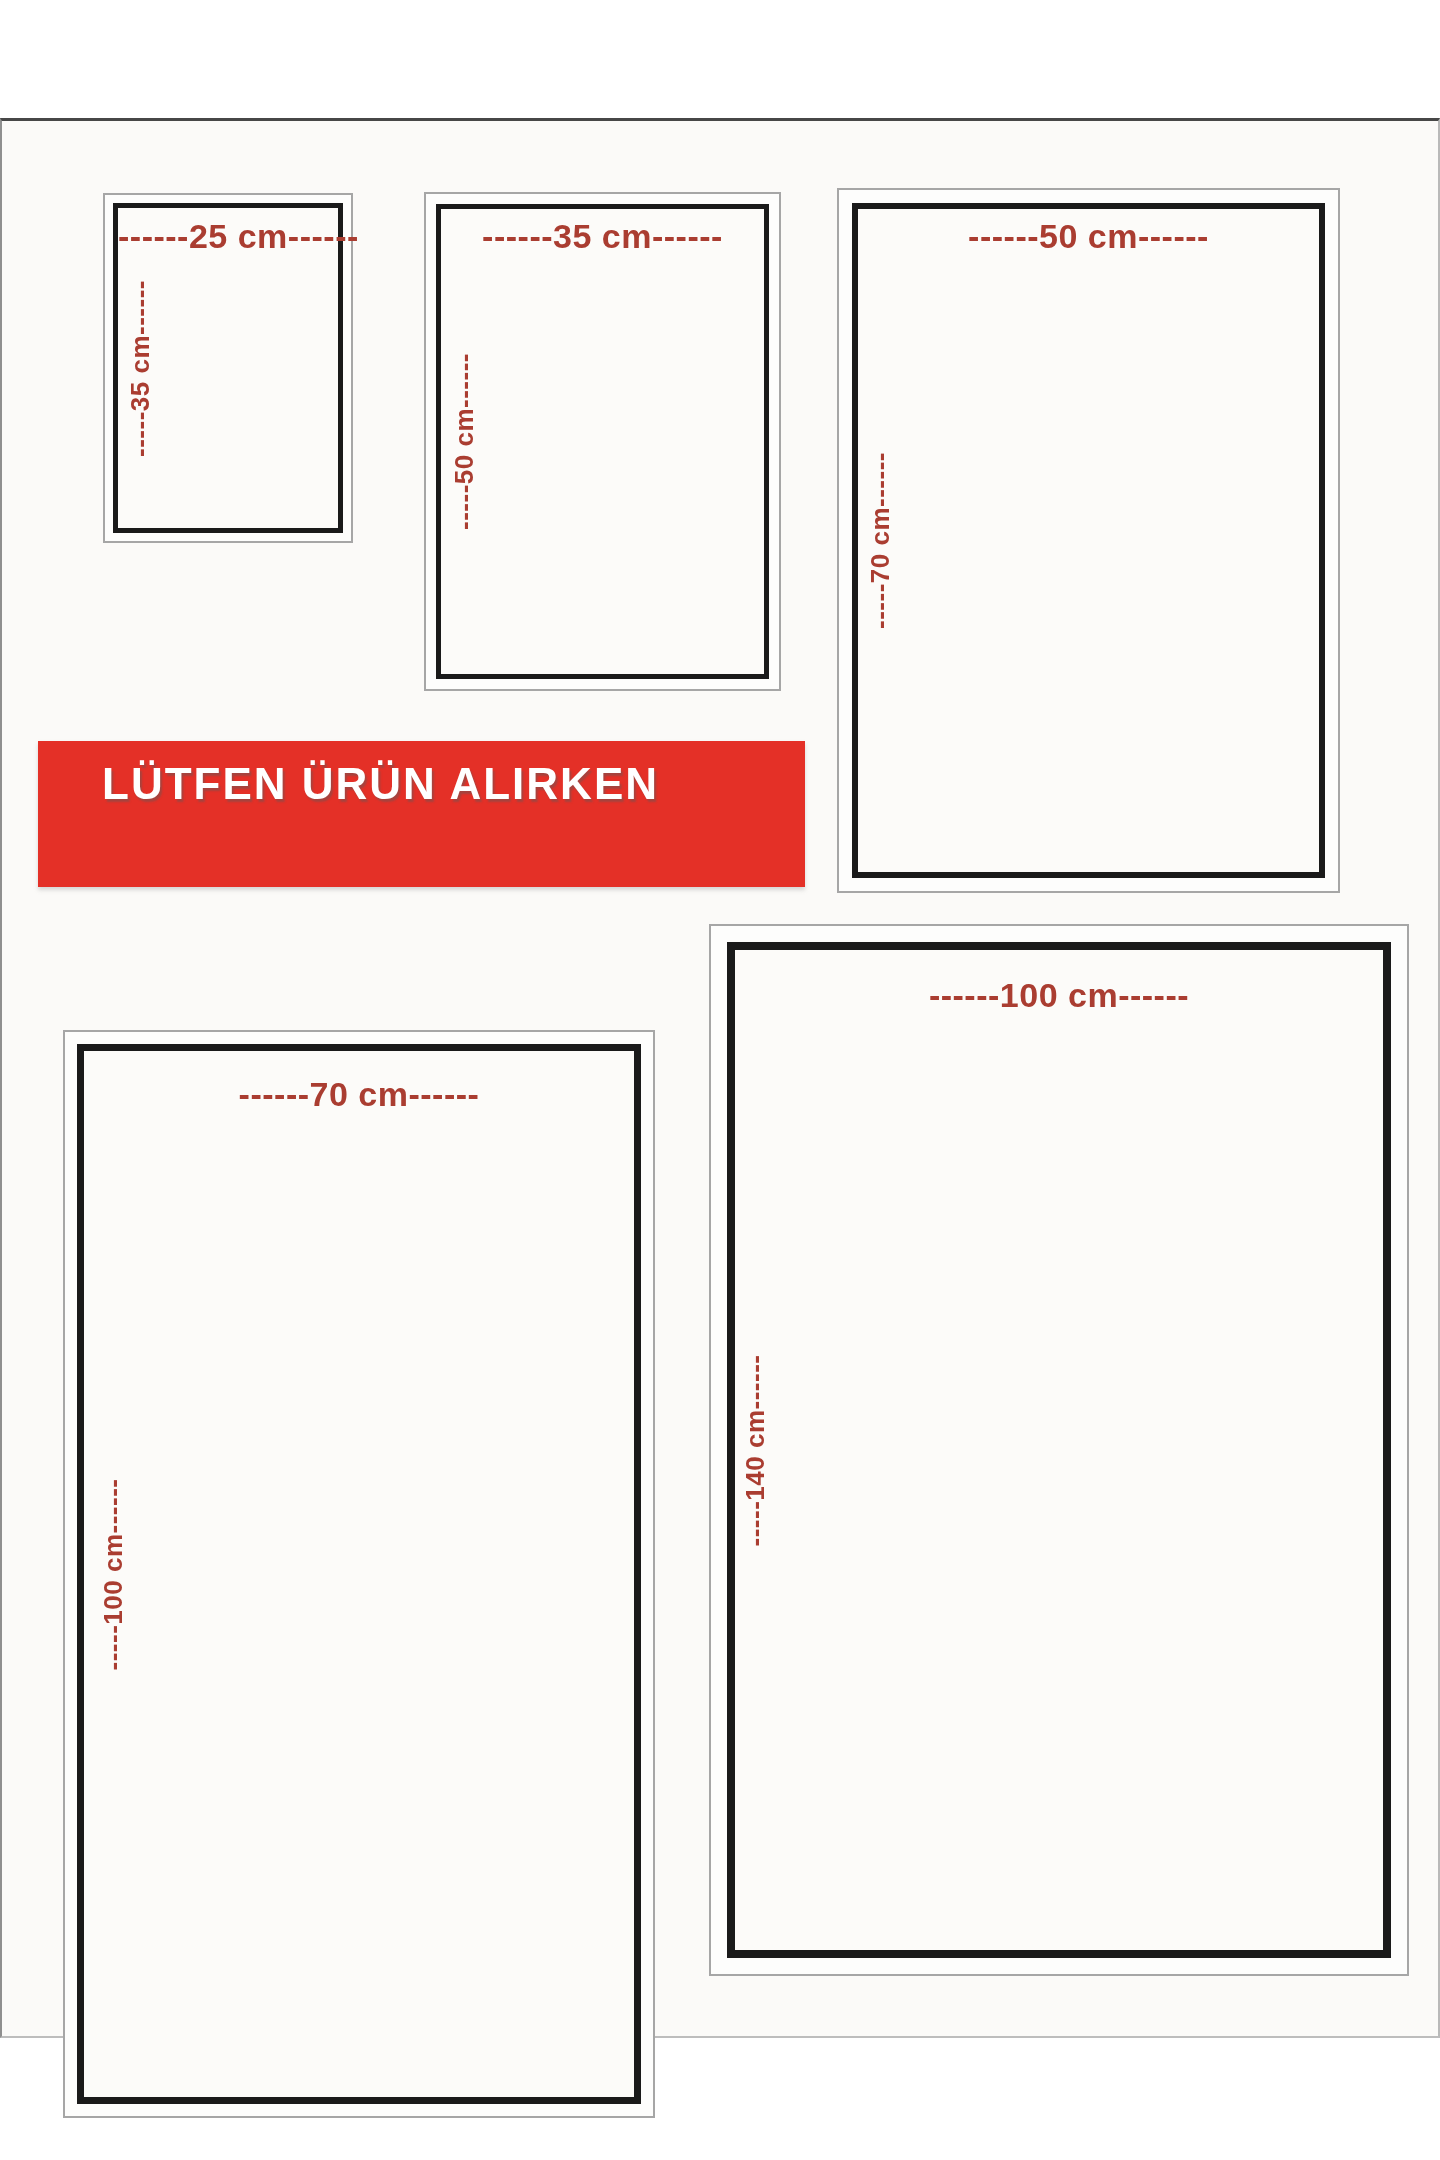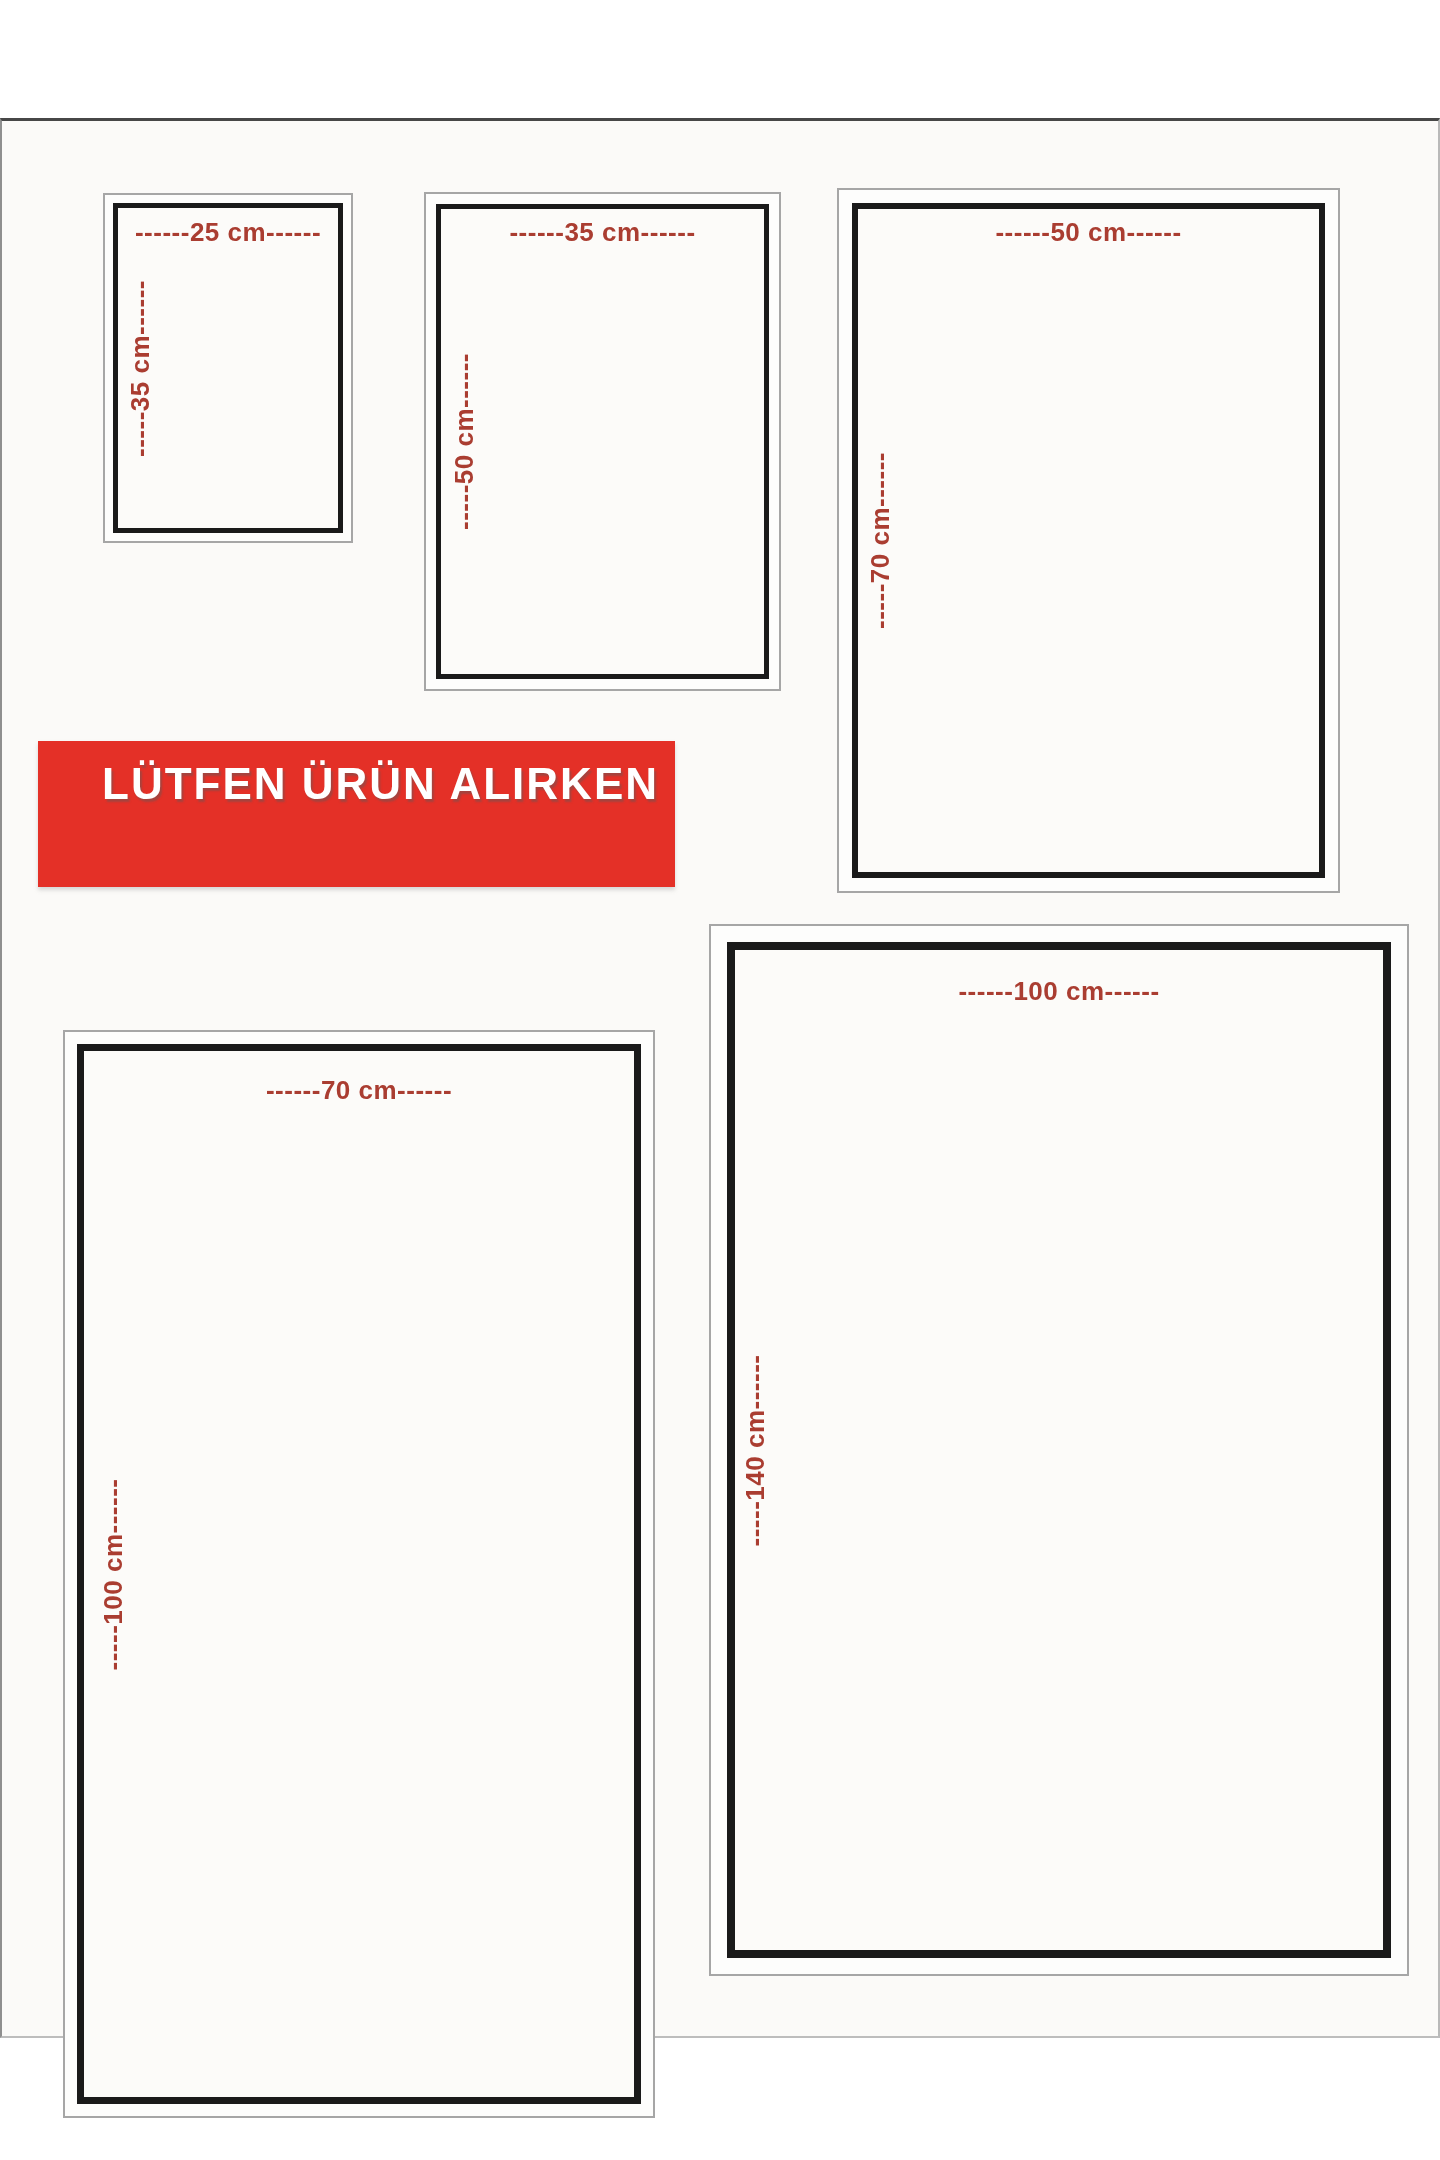--- a/index.html
+++ b/index.html
@@ -33,21 +33,21 @@
     position:absolute;
     background:#fcfbf9;
     border-style:solid;
     border-color:#1a1a1a;
   }
   .top-label{
     position:absolute;
     left:0;right:0;
     text-align:center;
     font-weight:bold;
-    font-size:26px;
+    font-size:34px;
     color:#aa3d31;
     white-space:nowrap;
     letter-spacing:0.5px;
   }
   .side-label{
     position:absolute;
     top:0;bottom:0;width:0;
     display:flex;align-items:center;justify-content:center;
   }
   .side-label > span{
@@ -82,21 +82,21 @@
 
   #box-100x140 {left:709px;top:924px;width:700px;height:1052px;}
   #box-100x140 .inner{inset:16px;border-width:8px;}
   #box-100x140 .top-label{top:26px;}
   #box-100x140 .side-label{left:21px;}
 
   
   #warning-banner{
     position:absolute;
     left:38px;top:741px;
-    width:637px;height:146px;
+    width:767px;height:146px;
     box-sizing:border-box;
     background:#e43027;
     color:#ffffff;
     padding:15px 0 0 64px;
     box-shadow:0 3px 4px rgba(150,150,150,0.35);
   }
   #warning-banner .line{
     font-weight:bold;
     font-size:44px;
     line-height:56px;

